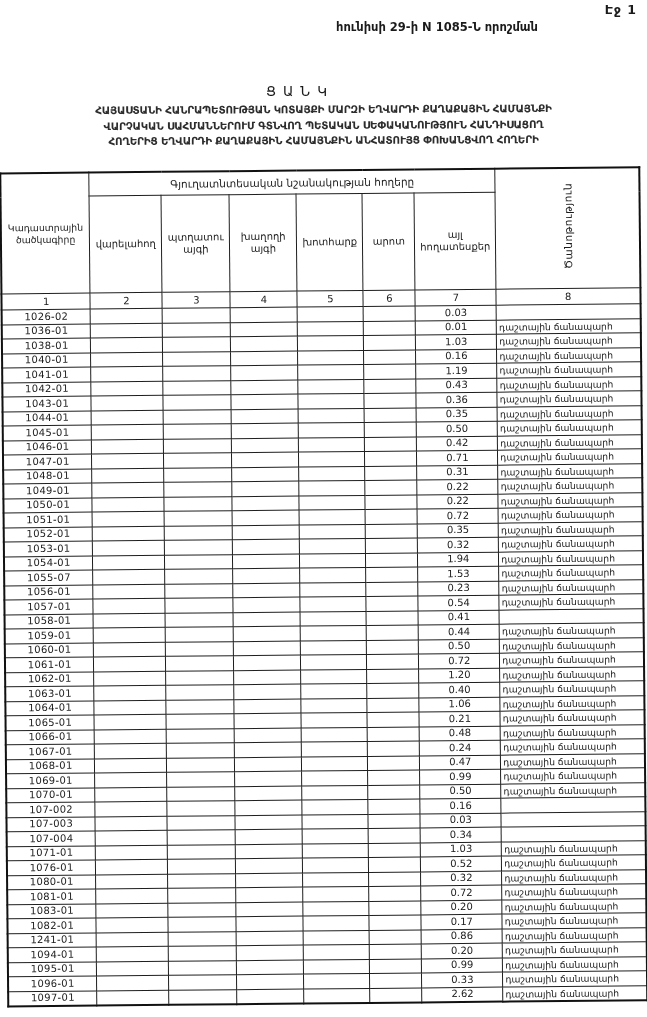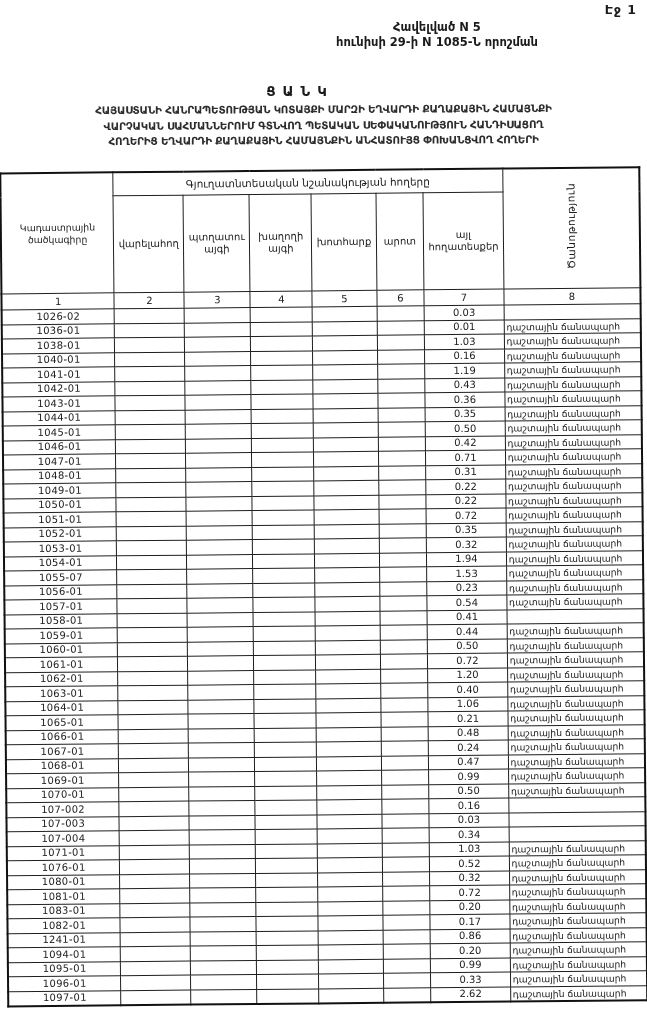--- a/index.html
+++ b/index.html
@@ -11,38 +11,38 @@
   .page-label{
     position:absolute;top:2px;right:10px;
     font-size:12.5px;font-weight:bold;letter-spacing:1px;padding-left:40px;
   }
   .appendix{
     position:absolute;top:20px;left:237px;width:400px;
     text-align:center;font-size:11.5px;font-weight:bold;line-height:1.3;
   }
   .heading{
     position:absolute;top:83px;left:0;width:600px;
-    text-align:center;font-size:13.5px;font-weight:bold;letter-spacing:7px;
+    text-align:center;font-size:13.5px;font-weight:normal;letter-spacing:7px;
   }
   .doc-title{
     position:absolute;top:102px;left:0;width:647px;
     text-align:center;font-size:10.4px;font-weight:bold;line-height:1.5;
     color:#2d2d2d;transform:rotate(-0.25deg);
   }
   .doc-title div{white-space:nowrap;letter-spacing:-0.2px;}
   .table-wrap{
     position:absolute;top:172px;left:6px;
     transform:rotate(-0.55deg);transform-origin:40px 700px;
   }
   table{border-collapse:collapse;border:2px solid #111;}
   th,td{border:1px solid #1f1f1f;margin:0;}
   thead th{font-weight:normal;background:#fff;}
   .group-head{font-size:10.5px;height:20px;padding:1px 2px;}
   .sub-head{font-size:10px;height:96px;vertical-align:middle;text-align:center;padding:0 2px;line-height:1.2;}
-  .code-head{font-size:9.3px;text-align:center;vertical-align:middle;padding:0 18px;line-height:1.25;}
+  .code-head{font-size:9.3px;text-align:center;vertical-align:middle;padding:0 6px;line-height:1.25;}
   .note-head{vertical-align:middle;text-align:center;}
   .note-head .vert{
     display:inline-block;writing-mode:vertical-rl;transform:rotate(180deg);
     font-size:10.5px;letter-spacing:0.5px;
   }
   .num-row td{font-size:10px;height:13px;text-align:center;line-height:1;}
   tbody td{
     font-size:10px;height:13.5px;line-height:1;
     text-align:center;padding:0 2px;white-space:nowrap;
   }
@@ -55,21 +55,20 @@
     position:absolute;right:-15px;top:2px;font-size:7.5px;color:#454545;
     letter-spacing:-1px;
   }
 </style>
 </head>
 <body>
 
 <div class="page-label">Էջ 1</div>
 
 <div class="appendix">
-  <div>Հավելված N 5</div>
   <div>հունիսի 29-ի N 1085-Ն որոշման</div>
 </div>
 
 <div class="heading">ՑԱՆԿ</div>
 
 <div class="doc-title">
   <div>ՀԱՅԱՍՏԱՆԻ ՀԱՆՐԱՊԵՏՈՒԹՅԱՆ ԿՈՏԱՅՔԻ ՄԱՐԶԻ ԵՂՎԱՐԴԻ ՔԱՂԱՔԱՅԻՆ ՀԱՄԱՅՆՔԻ</div>
   <div>ՎԱՐՉԱԿԱՆ ՍԱՀՄԱՆՆԵՐՈՒՄ ԳՏՆՎՈՂ ՊԵՏԱԿԱՆ ՍԵՓԱԿԱՆՈՒԹՅՈՒՆ ՀԱՆԴԻՍԱՑՈՂ</div>
   <div>ՀՈՂԵՐԻՑ ԵՂՎԱՐԴԻ ՔԱՂԱՔԱՅԻՆ ՀԱՄԱՅՆՔԻՆ ԱՆՀԱՏՈՒՅՑ ՓՈԽԱՆՑՎՈՂ ՀՈՂԵՐԻ</div>
 </div>

